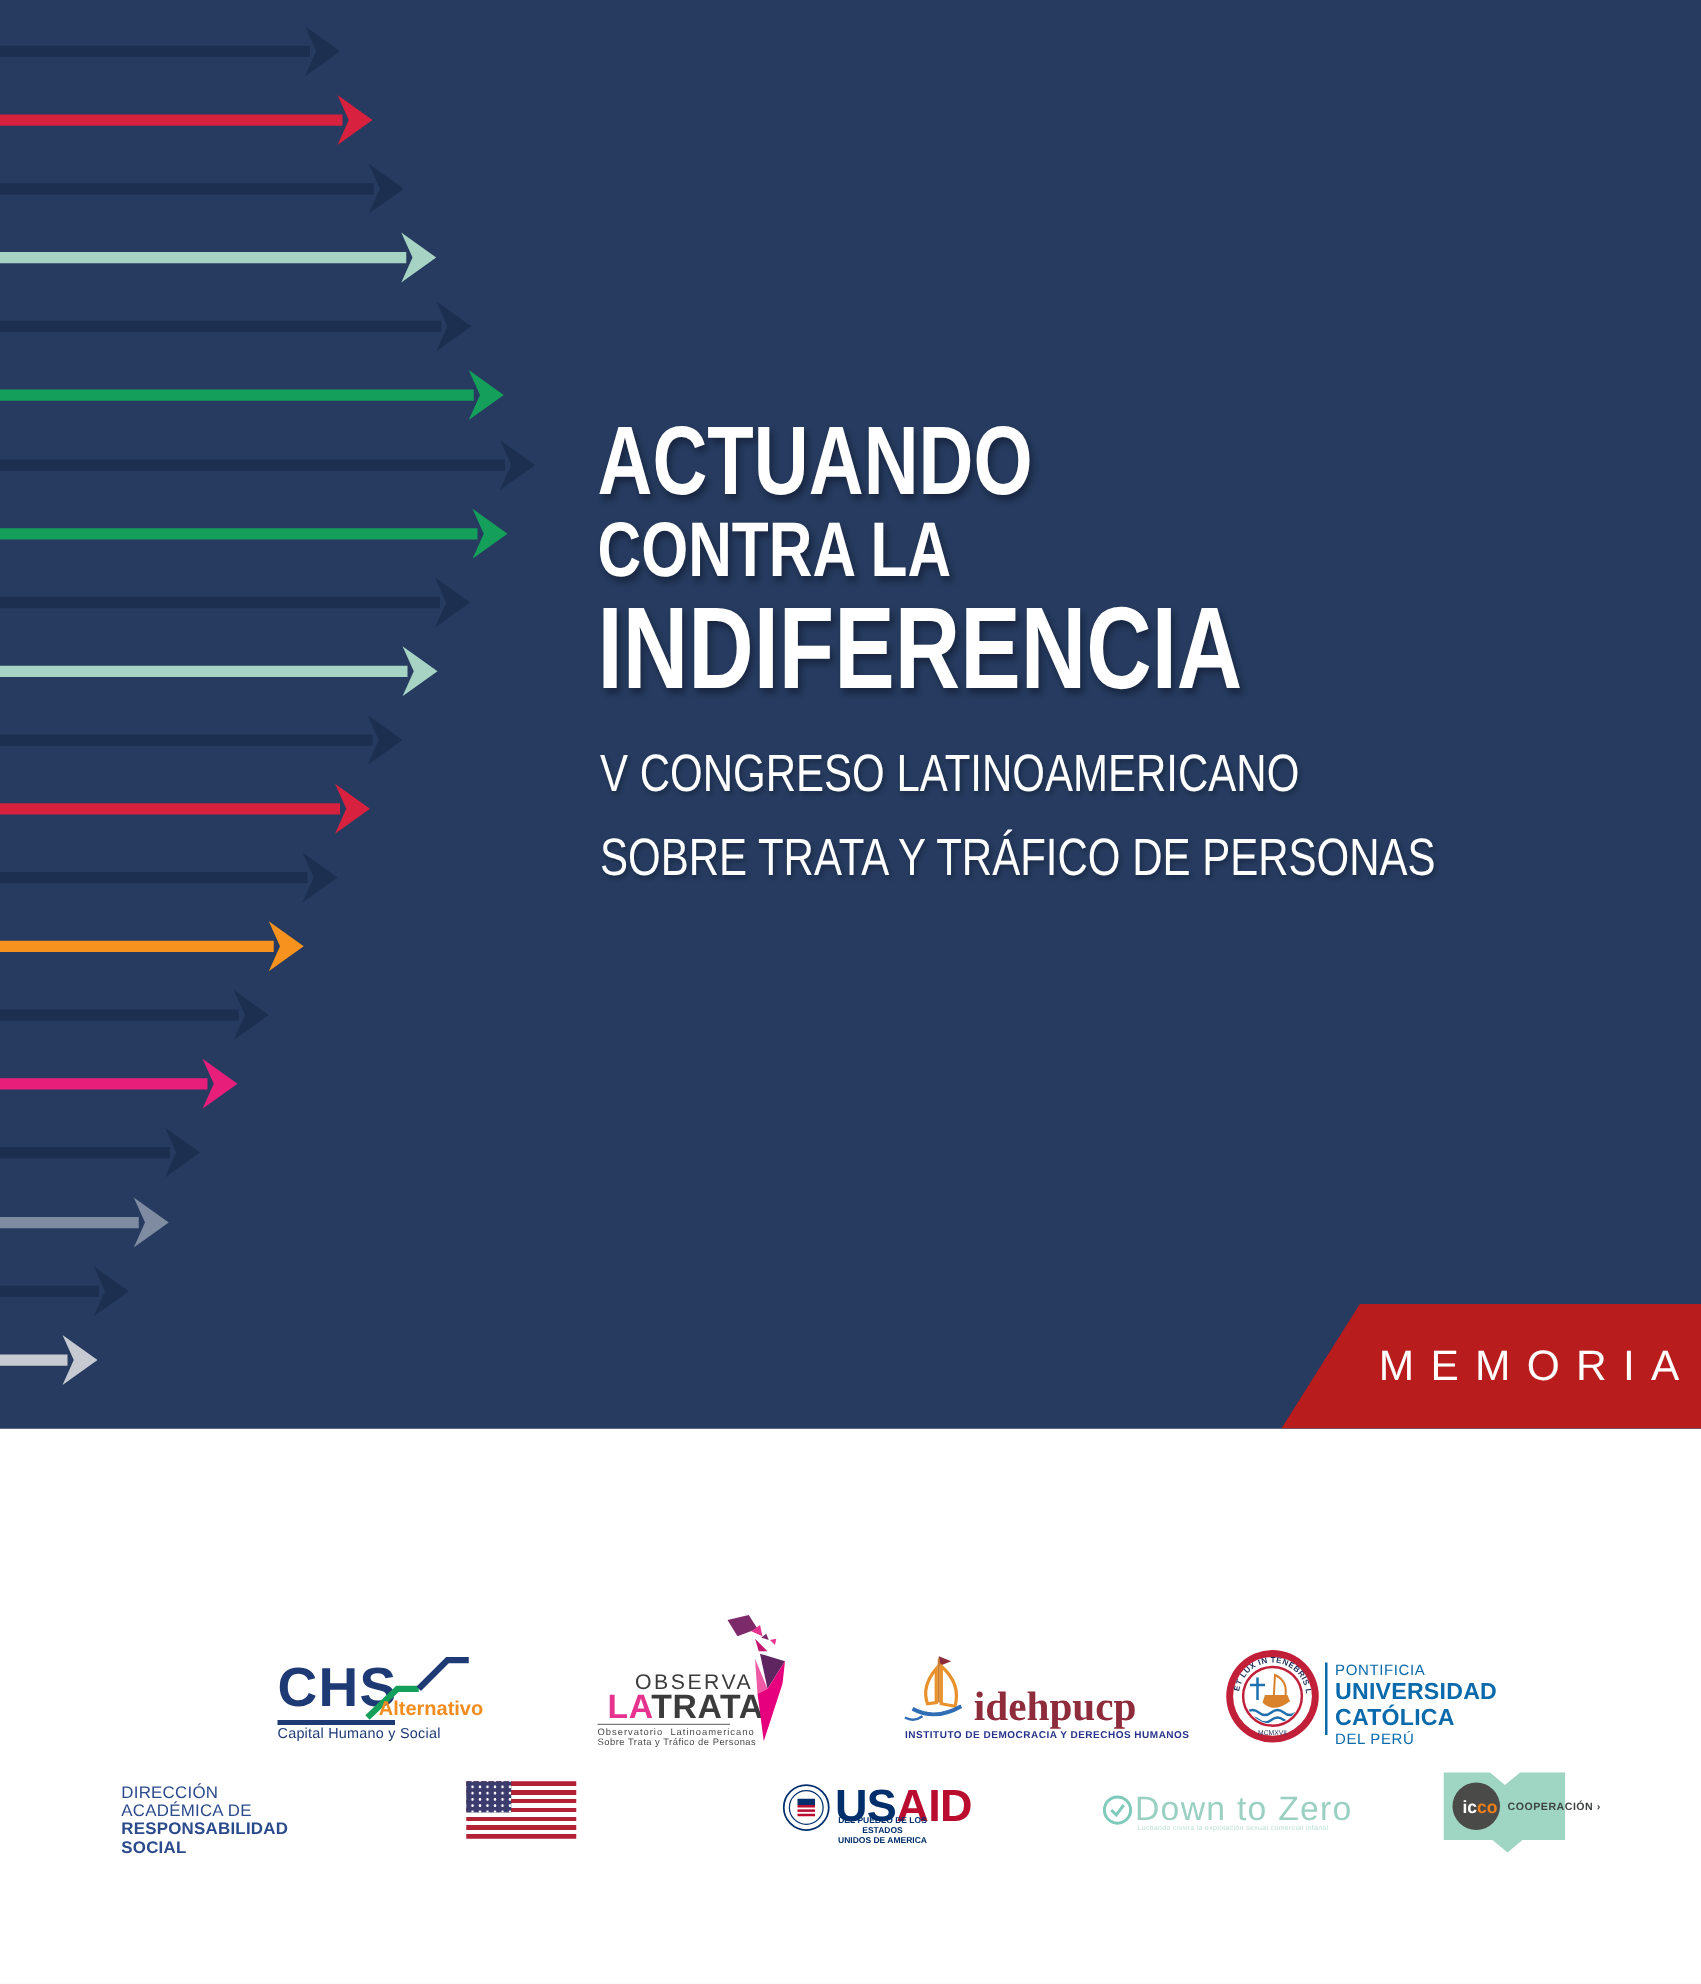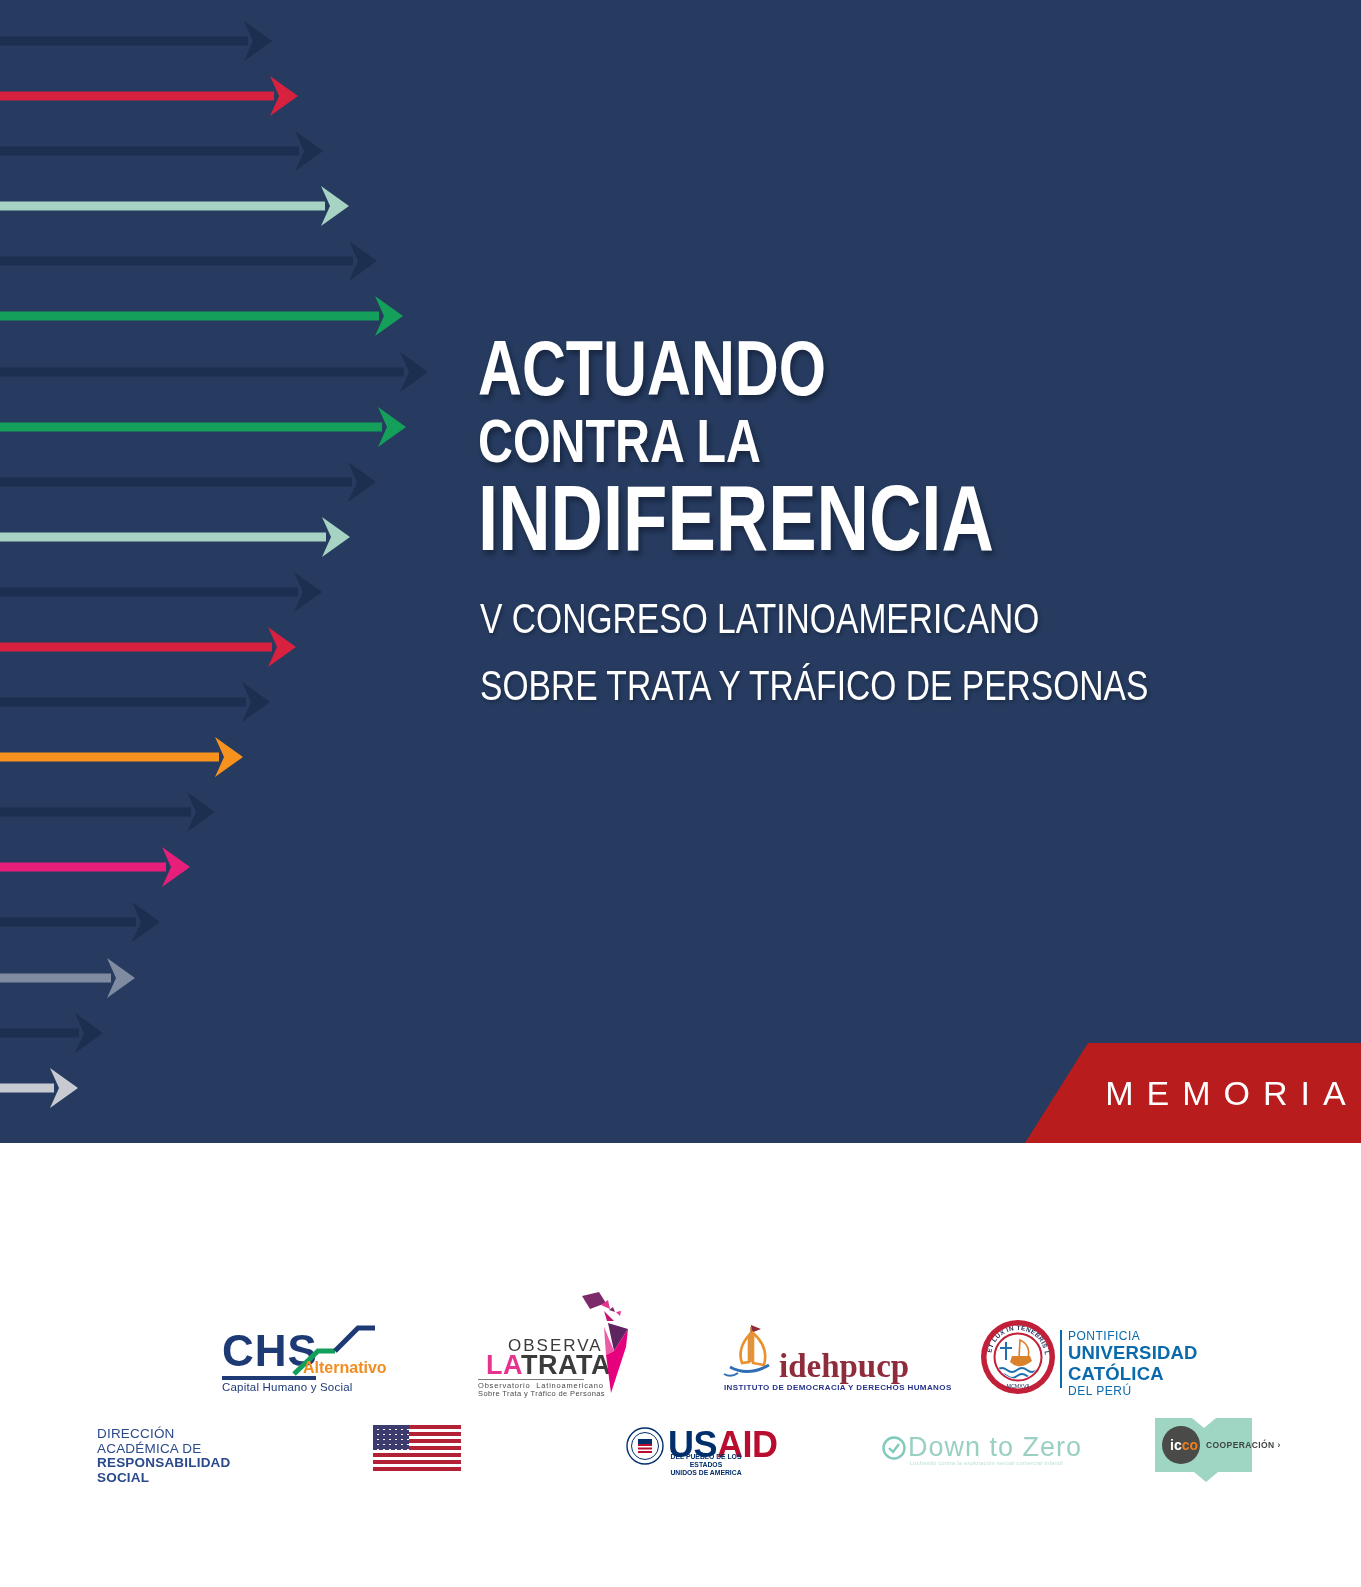--- a/index.html
+++ b/index.html
@@ -2,21 +2,21 @@
 <html><head>
 <meta charset="utf-8">
 <style>
   html,body{margin:0;padding:0;background:#ffffff;}
   .page{
     position:relative;width:1361px;height:1587px;overflow:hidden;
     background:#ffffff;font-family:"Liberation Sans",sans-serif;
   }
   .hero{
     position:absolute;left:0;top:0;width:1361px;height:1143px;
-    background:#263b5f;overflow:hidden;text-align:center;
+    background:#263b5f;overflow:hidden;
   }
   #arrows-svg{position:absolute;left:0;top:0;}
   .title-line{
     position:absolute;color:#fff;font-weight:700;line-height:1;
     text-shadow:3px 4px 6px rgba(8,14,28,.45);white-space:nowrap;
   }
   .cond{display:inline-block;transform:scaleX(.78);transform-origin:left top;white-space:nowrap;}
   .cond80{display:inline-block;transform:scaleX(.80);transform-origin:left top;white-space:nowrap;}
   .subtitle-line{
     position:absolute;color:#fff;font-weight:400;line-height:1;white-space:nowrap;

